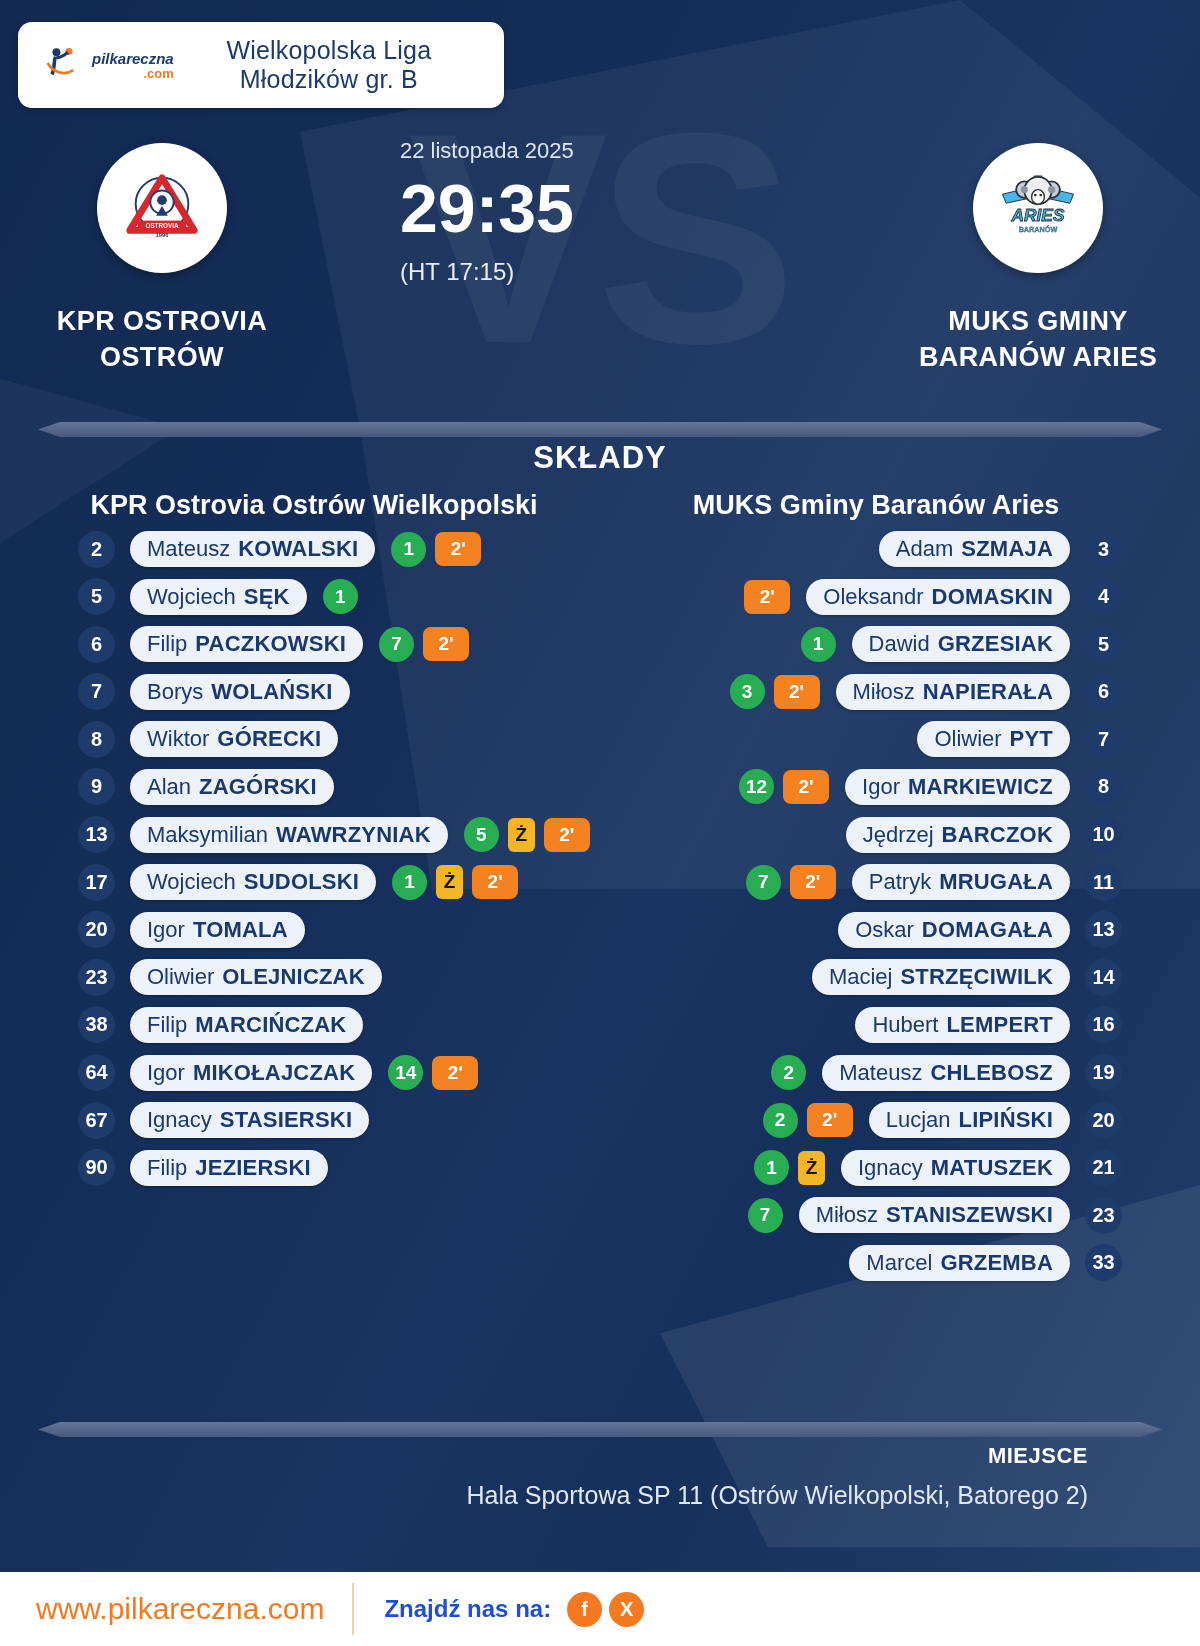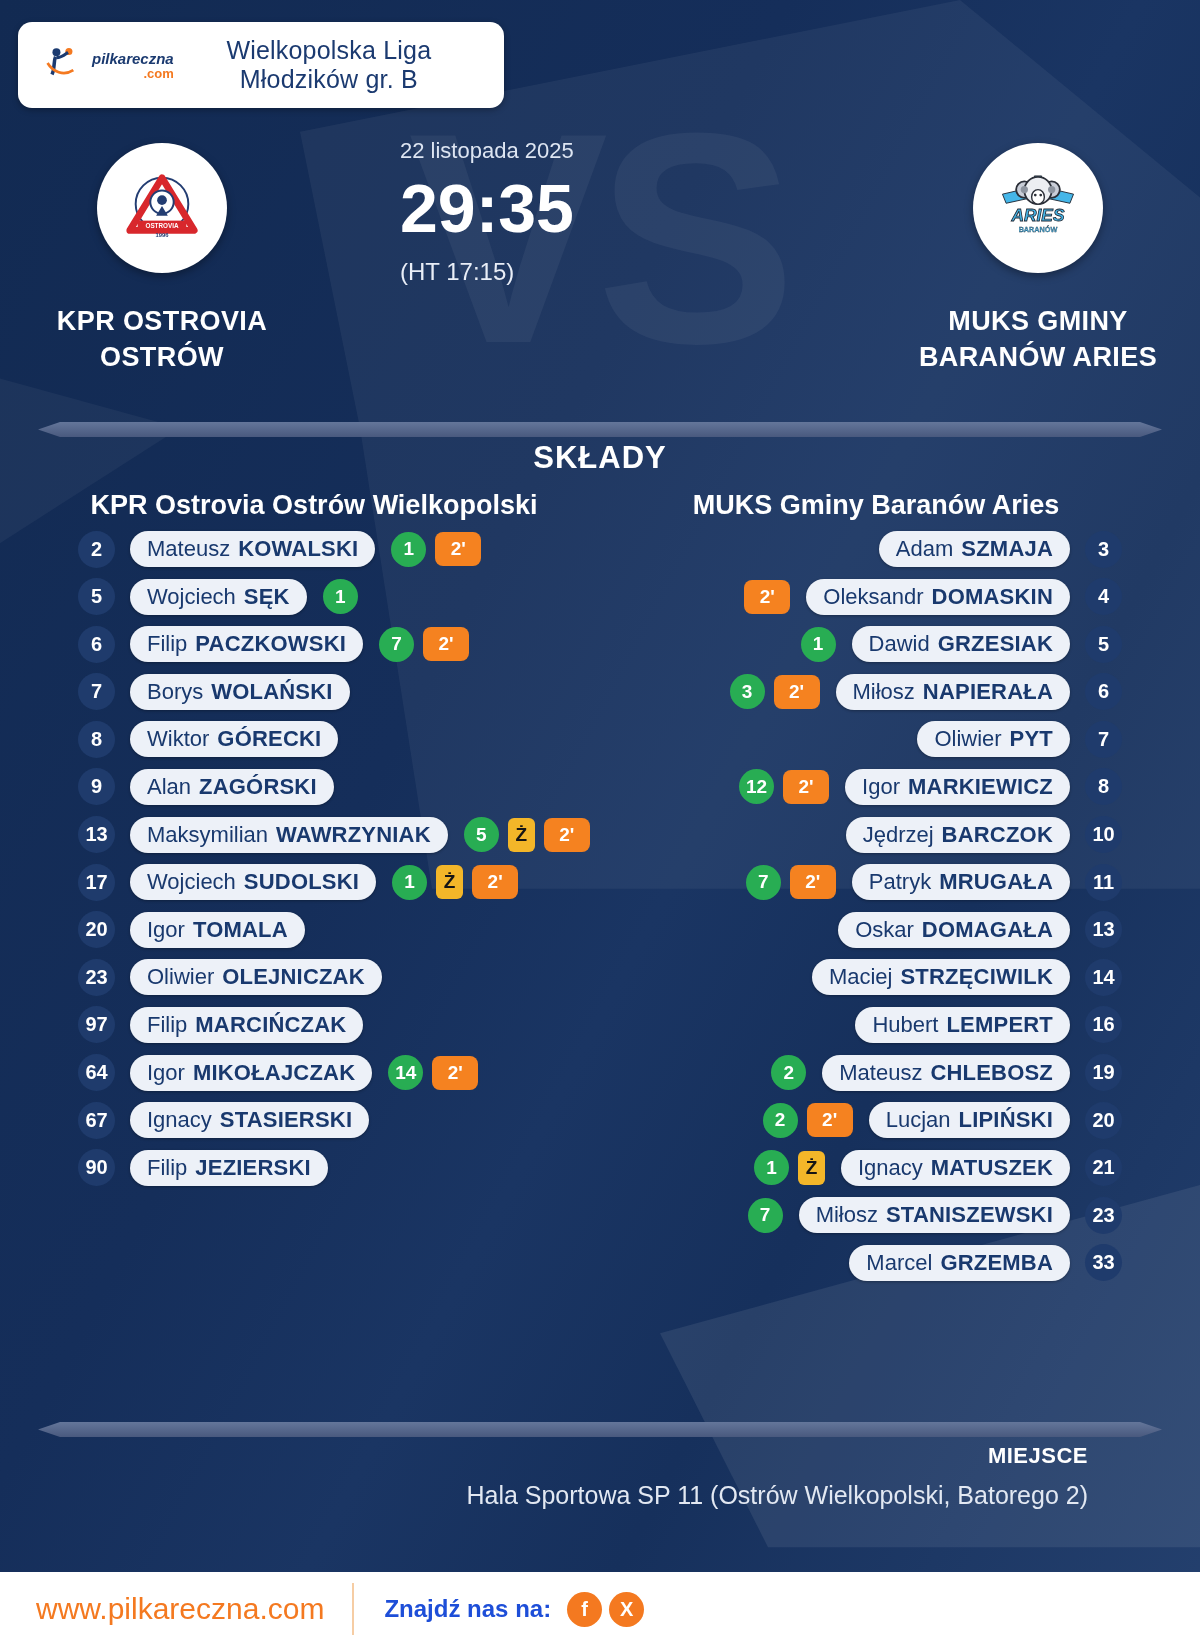--- a/index.html
+++ b/index.html
@@ -259,21 +259,21 @@
         </div>
       </div>
       <div class="row home">
         <div class="numcircle">23</div>
         <div class="pill">
           <span class="fname">Oliwier</span>
           <span class="lname">OLEJNICZAK</span>
         </div>
       </div>
       <div class="row home">
-        <div class="numcircle">97</div>
+        <div class="numcircle">38</div>
         <div class="pill">
           <span class="fname">Filip</span>
           <span class="lname">MARCIŃCZAK</span>
         </div>
       </div>
       <div class="row home">
         <div class="numcircle">64</div>
         <div class="pill">
           <span class="fname">Igor</span>
           <span class="lname">MIKOŁAJCZAK</span>

